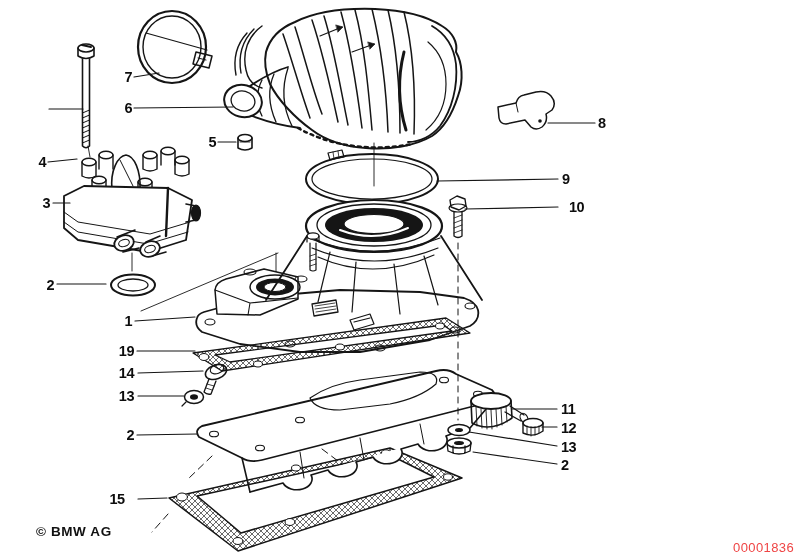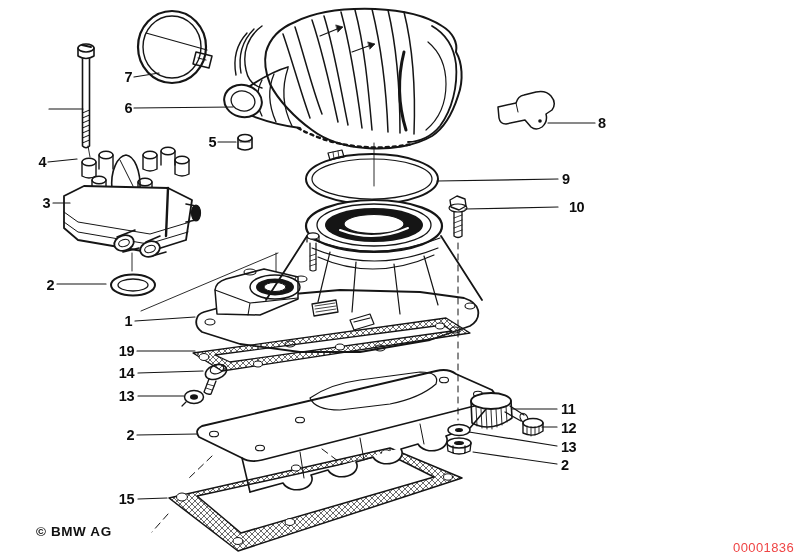--- a/index.html
+++ b/index.html
@@ -310,21 +310,21 @@
   <div class="callout r" style="left:104px;top:99px;width:28px;">6</div>
   <div class="callout r" style="left:196px;top:133px;width:20px;">5</div>
   <div class="callout r" style="left:18px;top:153px;width:28px;">4</div>
   <div class="callout r" style="left:22px;top:194px;width:28px;">3</div>
   <div class="callout r" style="left:26px;top:276px;width:28px;">2</div>
   <div class="callout r" style="left:104px;top:312px;width:28px;">1</div>
   <div class="callout r" style="left:100px;top:342px;width:34px;">19</div>
   <div class="callout r" style="left:100px;top:364px;width:34px;">14</div>
   <div class="callout r" style="left:100px;top:387px;width:34px;">13</div>
   <div class="callout r" style="left:100px;top:426px;width:34px;">2</div>
-  <div class="callout r" style="left:100px;top:490px;width:34px;">15</div>
+  <div class="callout r" style="left:100px;top:490px;width:34px;text-align:center;">15</div>
   <div class="callout" style="left:598px;top:114px;">8</div>
   <div class="callout" style="left:562px;top:170px;">9</div>
   <div class="callout" style="left:561px;top:198px;margin-left:8px;">10</div>
   <div class="callout" style="left:561px;top:400px;text-align:right;">11</div>
   <div class="callout" style="left:561px;top:419px;">12</div>
   <div class="callout" style="left:561px;top:438px;">13</div>
   <div class="callout" style="left:561px;top:456px;">2</div>
 
   <div class="copyright">© BMW AG</div>
   <div class="docnum">00001836</div>

